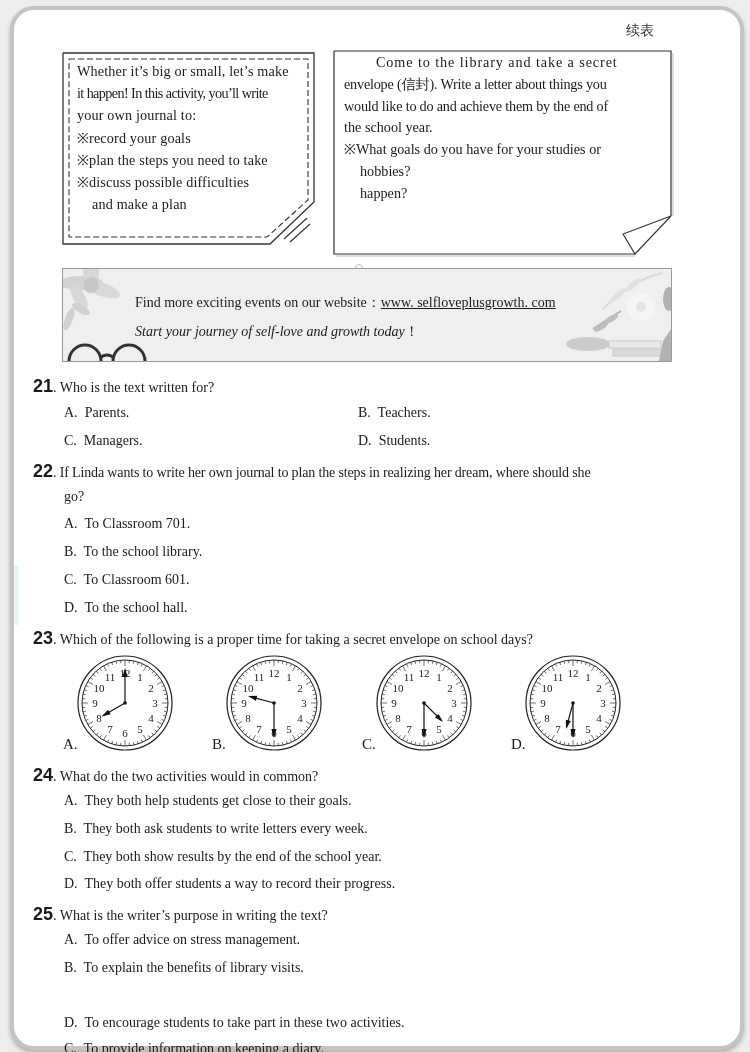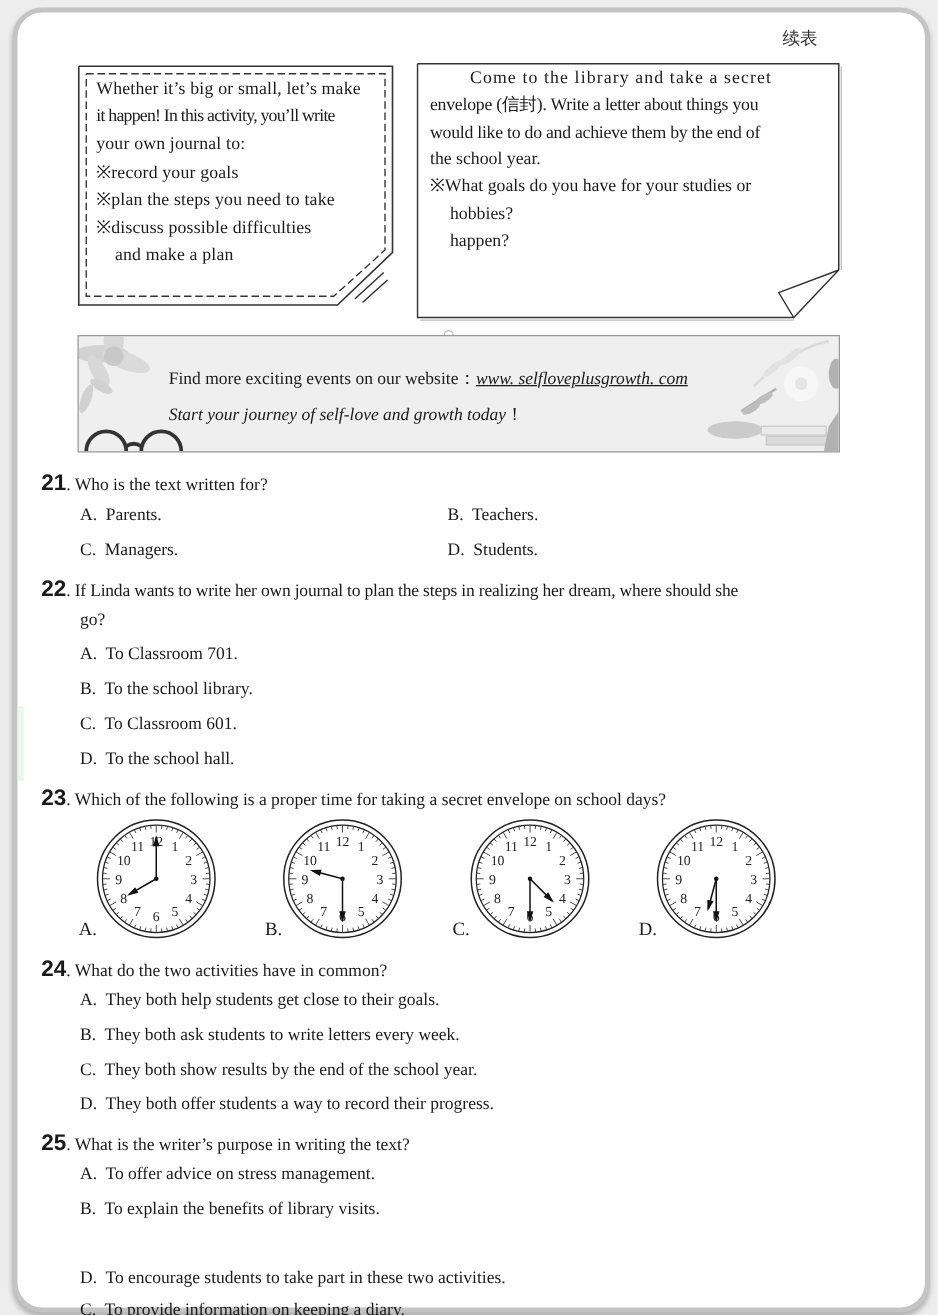--- a/index.html
+++ b/index.html
@@ -44,21 +44,21 @@
   .card2 .sub-line { padding-left: 16px; }
   
   .banner {
     position: absolute; left: 62px; top: 268px; width: 608px; height: 92px;
     background: #efefef; border: 1px solid #9a9a9a; overflow: hidden;
   }
   .banner svg.deco { position: absolute; left: 0; top: 0; }
   .banner .line1 {
     position: absolute; left: 72px; top: 25px; font-size: 14px; white-space: nowrap;
   }
-  .banner .line1 .url { font-style: italic; text-decoration: underline; margin-top: 32px; }
+  .banner .line1 .url { text-decoration: underline; margin-top: 32px; }
   .banner .line2 {
     position: absolute; left: 72px; top: 54px; font-size: 14px; font-style: italic; white-space: nowrap;
   }
   .banner .line2 .excl { font-style: normal; }
   .pin {
     position: absolute; left: 355px; top: 264px; width: 6px; height: 6px;
     border: 1px solid #bbb; border-radius: 50%; background: #fff;
   }
   
   .q {
@@ -504,21 +504,21 @@
         <line x1="49" y1="49" x2="42.52952387243698" y2="73.1481456572267" stroke="#111" stroke-width="1.2"></line>
         <polygon points="42.01188578223194,75.07999730980484 41.82985003980305,65.71373535593668 46.85266433650621,67.05959439046978" fill="#111"></polygon>
         <line x1="49" y1="49" x2="49.00000000000002" y2="82" stroke="#111" stroke-width="1.2"></line>
         <polygon points="49.00000000000002,84 46.40000000000001,75 51.600000000000016,75" fill="#111"></polygon>
         <circle cx="49" cy="49" r="1.8" fill="#111"></circle>
       </svg></div>
     <div class="clock-label" style="left: 511px; top: 736px;">D.</div>
   </div>
 
 <div class="q" style="top:765px;">
-  <span class="qnum">24</span><span>. What do the two activities have in common?</span>
+  <span class="qnum">24</span><span>. What do the two activities would in common?</span>
 </div>
 <div class="opt" style="left:64px; top:793px;"><span class="optL">A.</span>&nbsp; <span>They both help students get close to their goals.</span></div>
 <div class="opt" style="left:64px; top:821px;"><span class="optL">B.</span>&nbsp; <span>They both ask students to write letters every week.</span></div>
 <div class="opt" style="left:64px; top:849px;"><span class="optL">C.</span>&nbsp; <span>They both show results by the end of the school year.</span></div>
 <div class="opt" style="left:64px; top:876px;"><span class="optL">D.</span>&nbsp; <span>They both offer students a way to record their progress.</span></div>
 
 <div class="q" style="top:904px;">
   <span class="qnum">25</span><span>. What is the writer’s purpose in writing the text?</span>
 </div>
 <div class="opt" style="left:64px; top:932px;"><span class="optL">A.</span>&nbsp; <span>To offer advice on stress management.</span></div>

